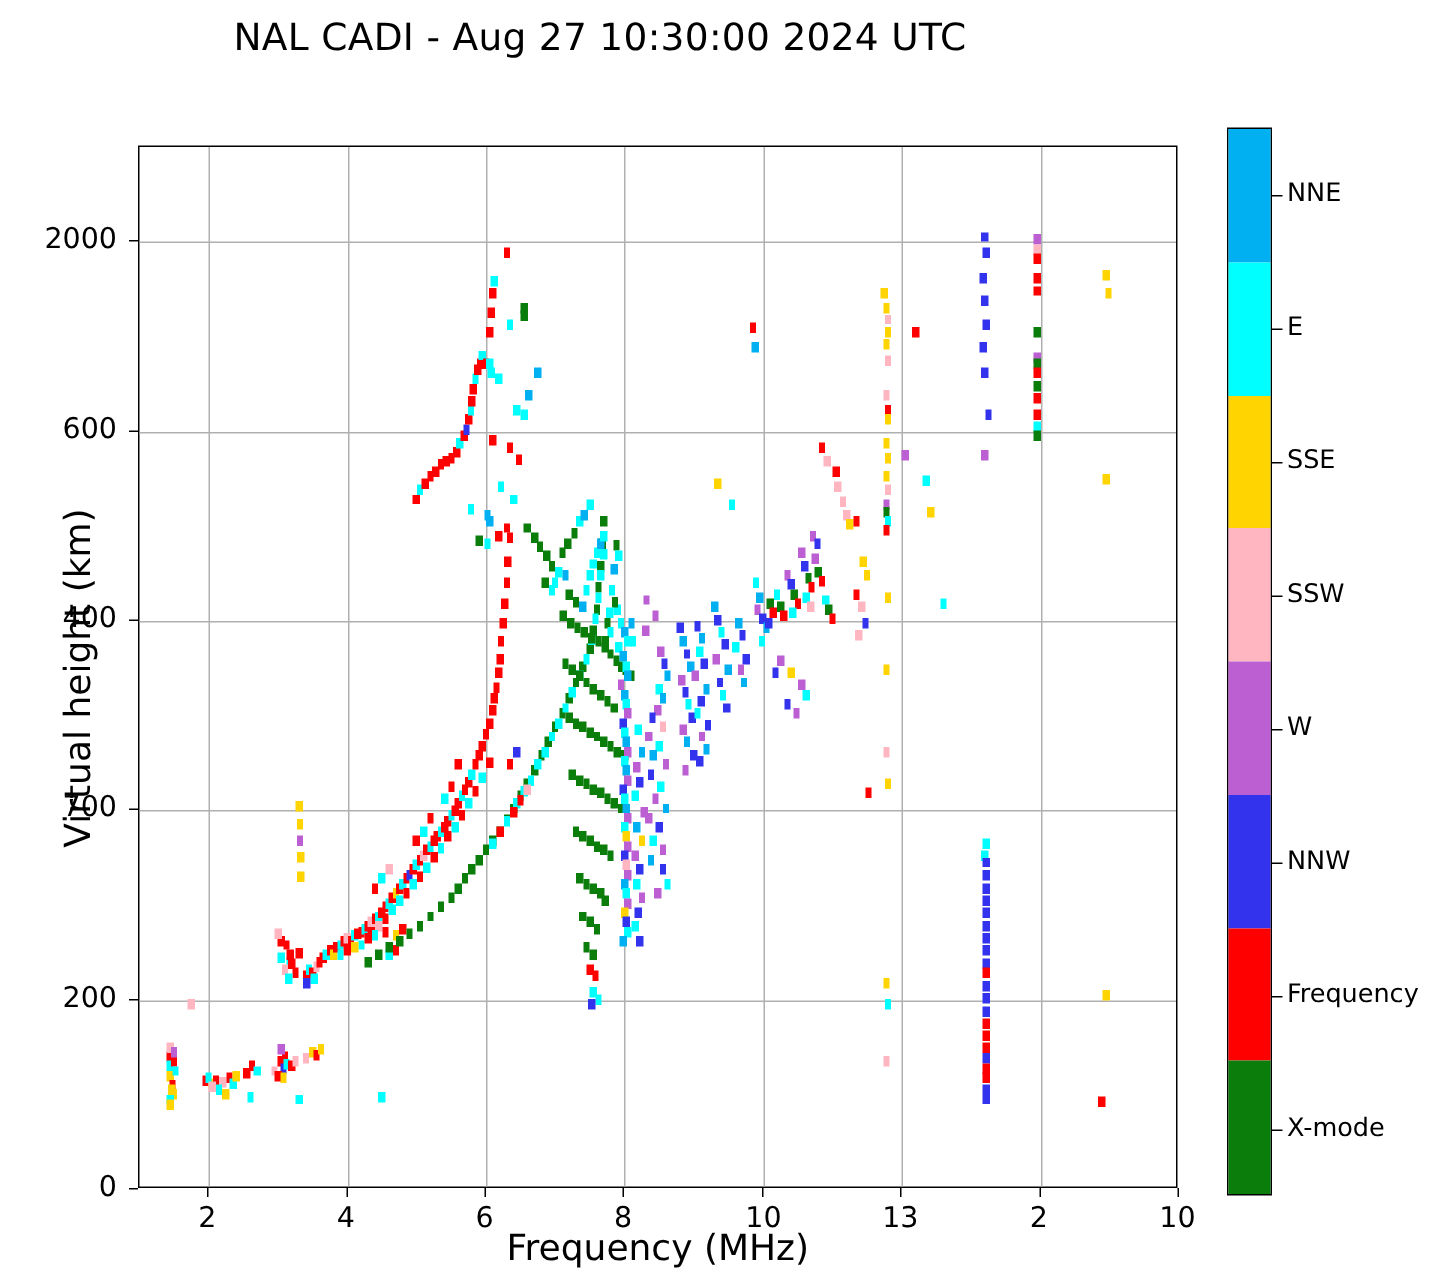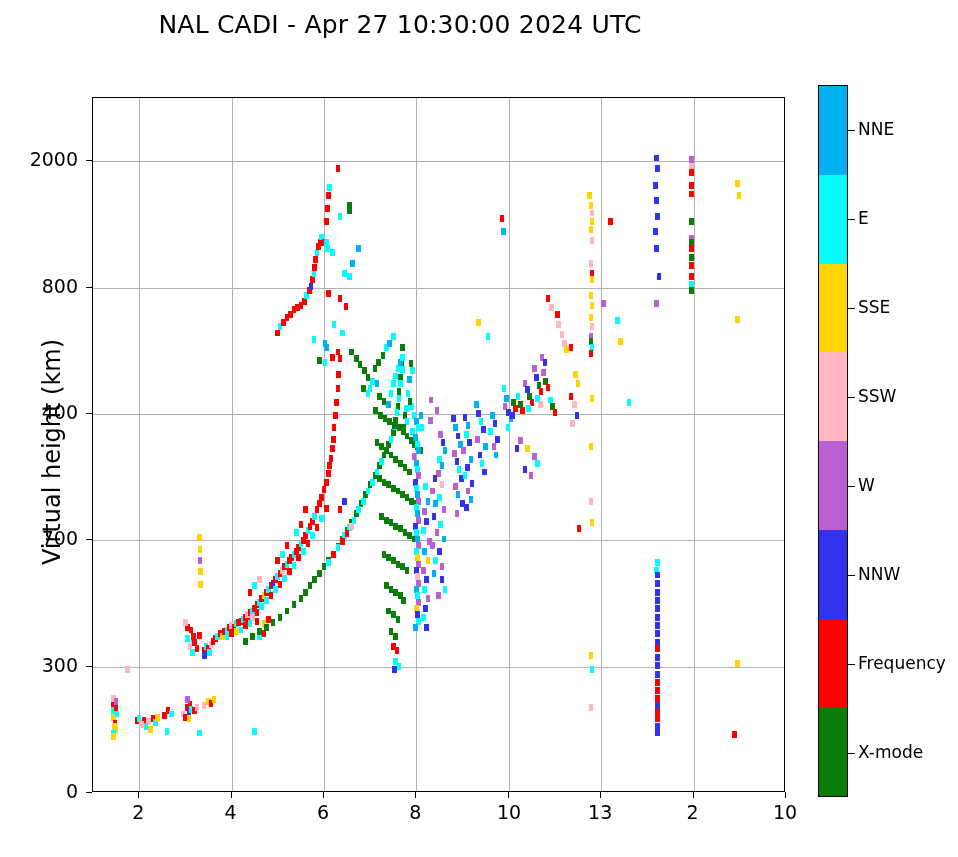--- a/index.html
+++ b/index.html
@@ -40,21 +40,21 @@
         border:1.3px solid #000;box-sizing:border-box;}
   .cband{width:100%;}
   .cbtick{position:absolute;left:848px;width:7px;height:1.4px;background:#000;}
   .cblab{position:absolute;left:858px;font-size:17px;color:#000;white-space:nowrap;}
 </style>
 </head>
 <body>
 
 <div id="root">
 
-  <div id="title">NAL CADI - Apr 27 10:30:00 2024 UTC</div>
+  <div id="title">NAL CADI - Aug 27 10:30:00 2024 UTC</div>
 
   <div id="plot">
     <div id="grid">
         <div class="gl v" style="left: 46.2px;"></div>
         <div class="gl v" style="left: 138.6px;"></div>
         <div class="gl v" style="left: 231px;"></div>
         <div class="gl v" style="left: 323.4px;"></div>
         <div class="gl v" style="left: 415.8px;"></div>
         <div class="gl v" style="left: 508.2px;"></div>
         <div class="gl v" style="left: 600.6px;"></div>
@@ -701,31 +701,32 @@
       <div class="xtl" style="left: 479px; top: 801px;">10</div>
       <div class="tick x" style="left: 600.2px; top: 792px;"></div>
       <div class="xtl" style="left: 570.2px; top: 801px;">13</div>
       <div class="tick x" style="left: 692.6px; top: 792px;"></div>
       <div class="xtl" style="left: 662.6px; top: 801px;">2</div>
       <div class="tick x" style="left: 785px; top: 792px;"></div>
       <div class="xtl" style="left: 755px; top: 801px;">10</div>
       <div class="tick y" style="left: 86px; top: 792px;"></div>
       <div class="ytl" style="left: 8px; top: 780px;">0</div>
       <div class="tick y" style="left: 86px; top: 665.636px;"></div>
-      <div class="ytl" style="left: 8px; top: 653.636px;">300</div>
+      <div class="ytl" style="left: 8px; top: 653.636px;">200</div>
       <div class="tick y" style="left: 86px; top: 539.273px;"></div>
       <div class="ytl" style="left: 8px; top: 527.273px;">700</div>
       <div class="tick y" style="left: 86px; top: 412.909px;"></div>
       <div class="ytl" style="left: 8px; top: 400.909px;">400</div>
       <div class="tick y" style="left: 86px; top: 286.545px;"></div>
-      <div class="ytl" style="left: 8px; top: 274.545px;">800</div>
+      <div class="ytl" style="left: 8px; top: 274.545px;">600</div>
       <div class="tick y" style="left: 86px; top: 160.182px;"></div>
       <div class="ytl" style="left: 8px; top: 148.182px;">2000</div>
     </div>
 
+  <div id="xlabel">Frequency (MHz)</div>
   <div id="ylabel">Virtual height (km)</div>
 
   <div id="cbar">
       <div class="cband" style="height: 12.5%; background: rgb(0, 176, 240);"></div>
       <div class="cband" style="height: 12.5%; background: rgb(0, 255, 255);"></div>
       <div class="cband" style="height: 12.5%; background: rgb(255, 212, 0);"></div>
       <div class="cband" style="height: 12.5%; background: rgb(255, 182, 193);"></div>
       <div class="cband" style="height: 12.5%; background: rgb(188, 95, 211);"></div>
       <div class="cband" style="height: 12.5%; background: rgb(51, 51, 238);"></div>
       <div class="cband" style="height: 12.5%; background: rgb(255, 0, 0);"></div>

